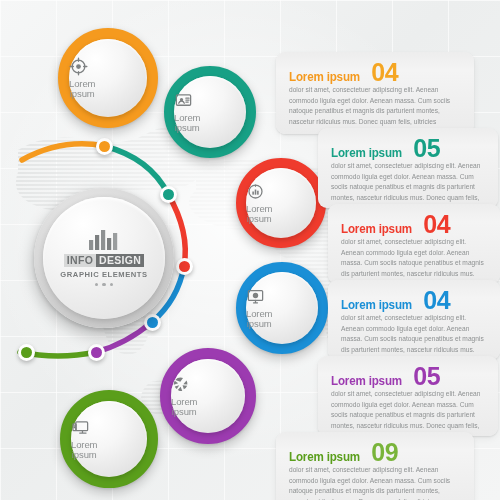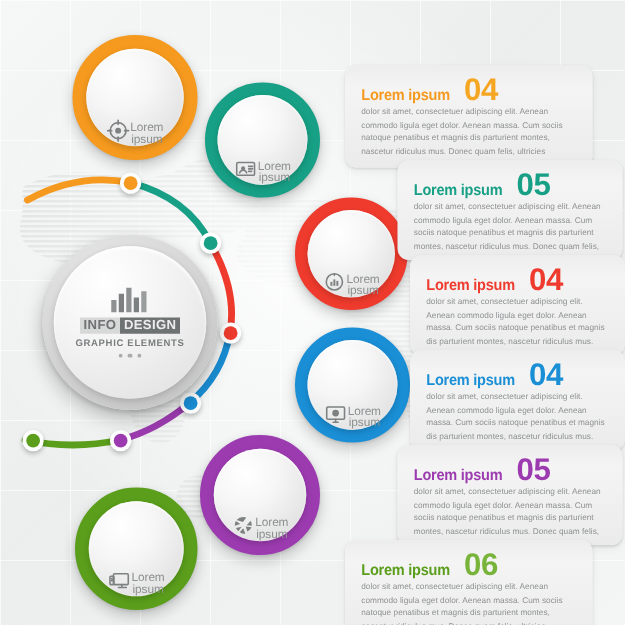--- a/index.html
+++ b/index.html
@@ -54,21 +54,21 @@
     box-shadow:0 5px 11px rgba(0,0,0,.20), 0 1px 3px rgba(0,0,0,.12);
     display:flex;align-items:center;justify-content:center;
     box-sizing:border-box;
   }
   .disc{
     border-radius:50%;
     background:
       radial-gradient(circle at 34% 26%, #ffffff 0%, #f6f6f6 36%, #e3e3e3 78%, #d6d6d6 100%);
     box-shadow:inset 0 1px 2px rgba(255,255,255,.95),
                0 2px 5px rgba(0,0,0,.18);
-    display:flex;align-items:flex-end;justify-content:center;
+    display:flex;flex-direction:column;align-items:flex-start;justify-content:center;
     box-sizing:border-box;
   }
   .disc .ico{display:block;line-height:0;margin-bottom:3px;}
   .disc .cap{
     font-size:9.5px;line-height:1.02;color:#8d9091;text-align:center;
     font-weight:normal;letter-spacing:-.1px;
   }
 
   
   #hub{position:absolute;left:34px;top:188px;width:140px;height:140px;}
@@ -313,18 +313,18 @@
     <div class="head">
       <span class="lbl" style="color:#9c3bb0">Lorem ipsum</span>
       <span class="num" style="color:#9c3bb0">05</span>
     </div>
     <div class="body">dolor sit amet, consectetuer adipiscing elit. Aenean commodo ligula eget dolor. Aenean massa. Cum sociis natoque penatibus et magnis dis parturient montes, nascetur ridiculus mus. Donec quam felis, ultricies</div>
   </div>
 
   <div class="panel" style="left:276px;top:404px;width:198px;height:82px;">
     <div class="head">
       <span class="lbl" style="color:#5a9e1b">Lorem ipsum</span>
-      <span class="num" style="color:#79b43a">06</span>
+      <span class="num" style="color:#79b43a">09</span>
     </div>
     <div class="body">dolor sit amet, consectetuer adipiscing elit. Aenean commodo ligula eget dolor. Aenean massa. Cum sociis natoque penatibus et magnis dis parturient montes, nascetur ridiculus mus. Donec quam felis, ultricies</div>
   </div>
 
 </div>
 
 </body></html>

